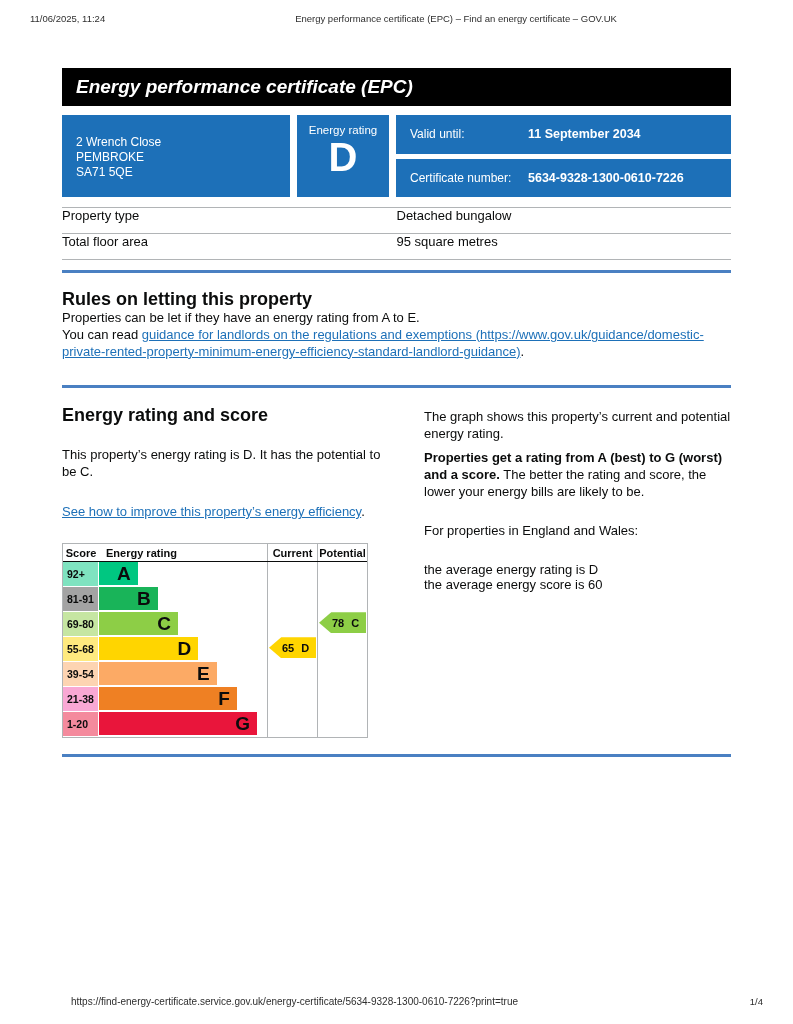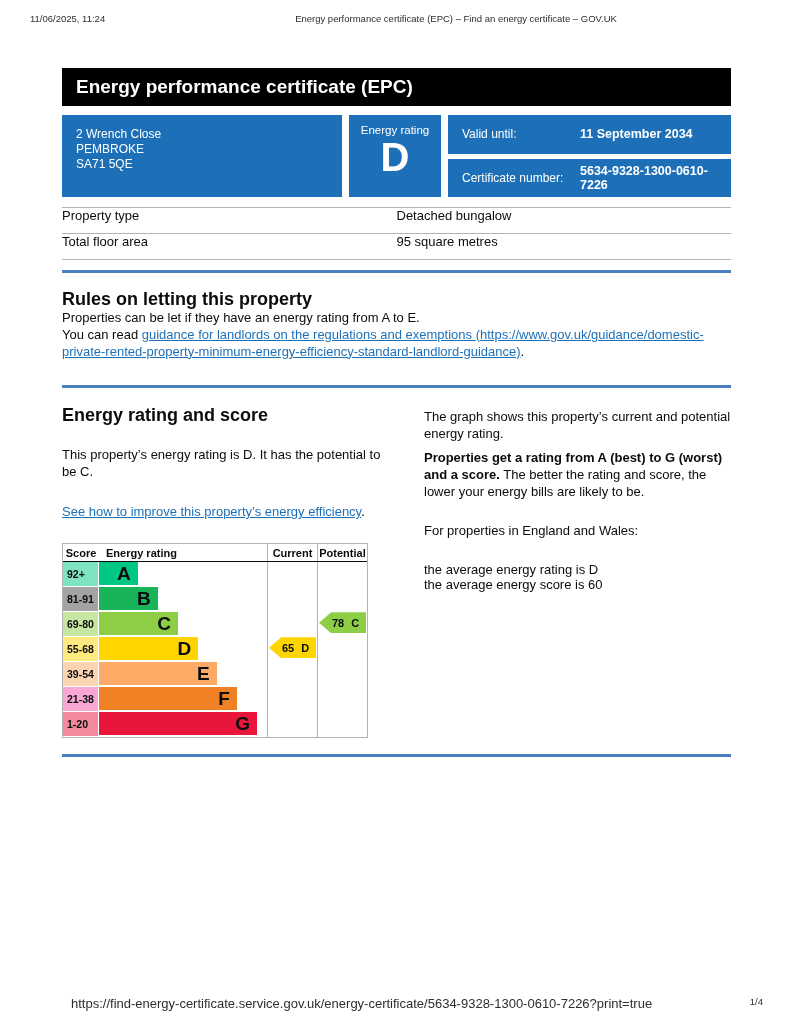--- a/index.html
+++ b/index.html
@@ -5,31 +5,31 @@
   html,body { margin:0; padding:0; }
   body {
     width:793px; height:1024px; position:relative;
     background:#ffffff; color:#0b0c0c;
     font-family:"Liberation Sans","DejaVu Sans",sans-serif;
     overflow:hidden;
   }
   
   .ph-date { position:absolute; top:13px; left:30px; font-size:9.5px; color:#2e2e2e; }
   .ph-title { position:absolute; top:13px; left:456px; transform:translateX(-50%); font-size:9.5px; color:#2e2e2e; white-space:nowrap; }
-  .pf-url { position:absolute; top:996px; left:30px; font-size:13px; color:#2e2e2e;padding-left:41px; }
+  .pf-url { position:absolute; top:996px; left:30px; font-size:10px; color:#2e2e2e;padding-left:41px; }
   .pf-page { position:absolute; top:996px; right:30px; font-size:9.5px; color:#2e2e2e; }
 
   .content { position:absolute; left:62px; top:68px; width:669px; }
 
   .banner { background:#000; color:#fff; height:38px; display:flex; align-items:center;
-            padding-left:14px; box-sizing:border-box; font-size:19px; font-weight:bold; }
+            padding-left:14px; box-sizing:border-box; font-size:19px; font-weight:bold;font-style:italic; }
 
   .cert-row { display:flex; margin-top:9px; gap:7px; height:82px; }
   .blue-box { background:#1d70b8; color:#fff; box-sizing:border-box; }
-  .addr-box { width:280px; padding:12px 14px; font-size:12px; line-height:1.25; }
+  .addr-box { width:228px; padding:20px 14px; font-size:12px; line-height:1.25; }
   .rating-box { width:92px; text-align:center; padding-top:9px; }
   .rating-box .lbl { font-size:11.5px; }
   .rating-box .big { font-size:40px; font-weight:bold; line-height:1.05; }
   .cert-col { flex:1; display:flex; flex-direction:column; gap:5px; }
   .info-box { flex:1; display:flex; align-items:center; padding-left:14px; font-size:12px; }
   .info-box .lbl { width:118px; flex:none; }
   .info-box .val { font-weight:bold; font-size:12.5px; }
 
   .summary-table { margin-top:10px; font-size:13px; }
   .summary-row { display:flex; height:25px; border-top:1px solid #b1b4b6; }

